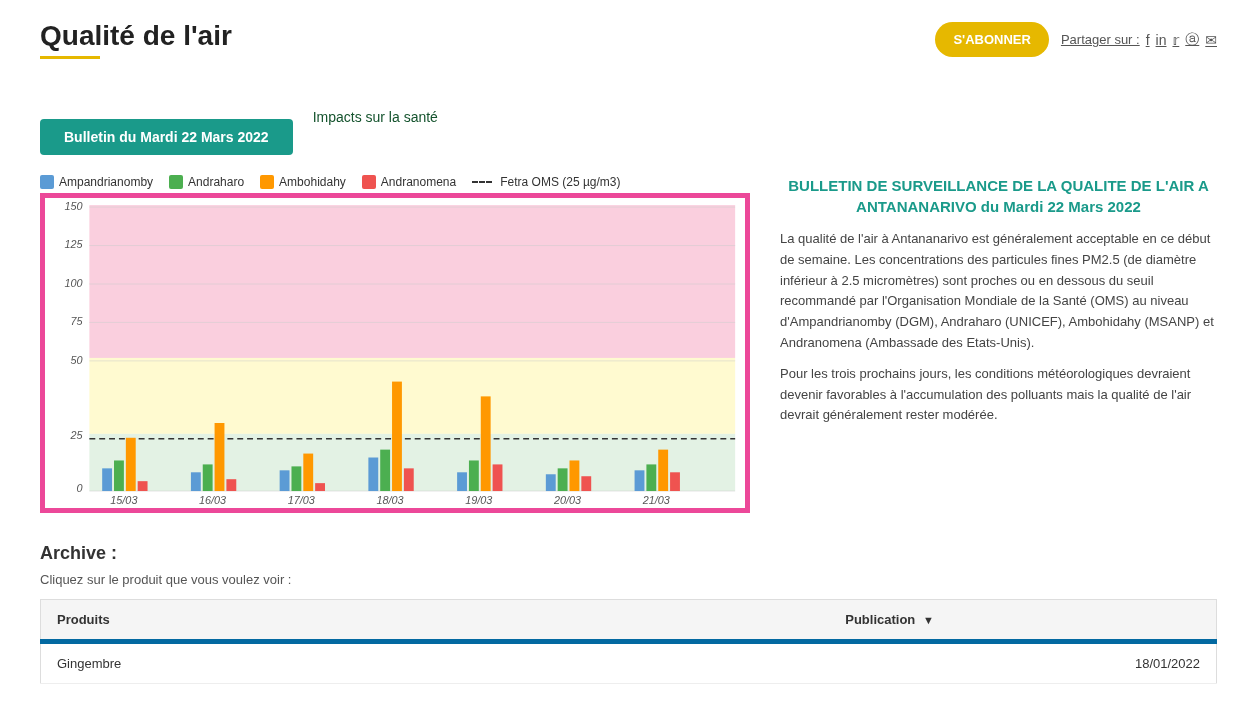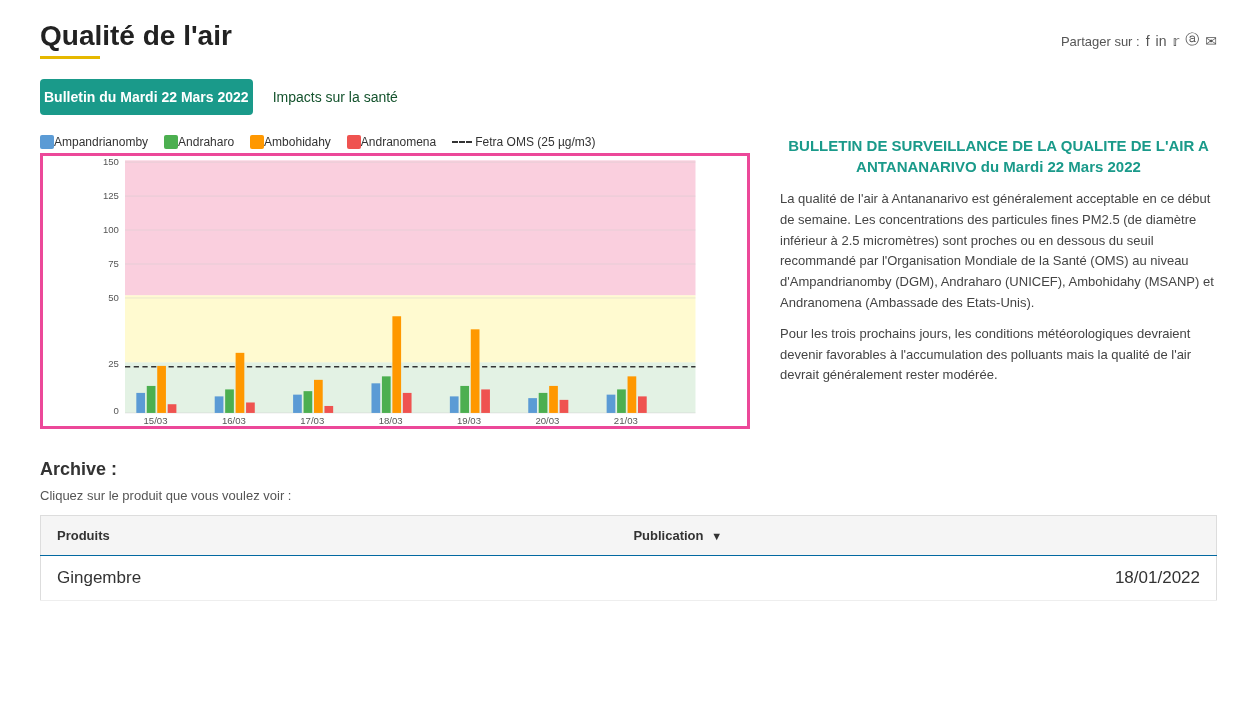--- a/index.html
+++ b/index.html
@@ -7,76 +7,77 @@
 
     .page-container { max-width: 1257px; margin: 0 auto; padding: 20px 40px; }
 
     
     .header { display: flex; align-items: center; justify-content: space-between; margin-bottom: 8px; }
     .header-left h1 { font-size: 28px; font-weight: 800; color: #222; }
     .header-left .underline { width: 60px; height: 3px; background: #e6b800; margin-top: 4px; }
     .header-right { display: flex; align-items: center; gap: 12px; }
     .btn-subscribe { background: #e6b800; color: #fff; border: none; padding: 10px 18px; border-radius: 20px; font-weight: bold; cursor: pointer; font-size: 13px; }
     .btn-download { background: #1a9a8a; color: #fff; border: none; padding: 10px 18px; border-radius: 20px; font-weight: bold; cursor: pointer; font-size: 13px; }
-    .share-section { display: flex; align-items: flex-end; gap: 6px; font-size: 13px; color: #555; }
+    .share-section { display: flex; align-items: center; gap: 6px; font-size: 13px; color: #555; text-decoration: underline; }
     .share-icon { color: #555; cursor: pointer; font-size: 14px; }
 
     
     .tabs { display: flex; align-items: center; gap: 0; margin: 20px 0; }
-    .tab-active { background: #1a9a8a; color: #fff; padding: 10px 4px; border-radius: 4px; font-weight: bold; cursor: pointer; font-size: 14px; }
+    .tab-active { background: #1a9a8a; color: #fff; padding: 10px 24px; border-radius: 4px; font-weight: bold; cursor: pointer; font-size: 14px; margin-top: 40px; }
     .tab-inactive { color: #14532d; padding: 10px 20px; cursor: pointer; font-size: 14px; text-align: center; }
 
     
     .main-content { display: flex; gap: 30px; margin-bottom: 30px; }
 
     
     .chart-area { flex: 0 0 710px; }
-    .chart-container { position: relative; width: 710px; height: 276px; border: 3px solid #ec4899; }
+    .chart-container { position: relative; width: 710px; height: 320px; border: 5px solid #ec4899; font-style: italic; }
 
     
     .chart-svg { width: 100%; height: 100%; }
 
     
     .description { flex: 1; }
     .description h2 { color: #1a9a8a; font-size: 15px; font-weight: bold; margin-bottom: 12px; line-height: 1.4; text-align: center; }
     .description p { font-size: 13px; line-height: 1.6; color: #444; margin-bottom: 10px; }
 
     
     .archive-section { margin-top: 10px; }
     .archive-title { font-size: 18px; font-weight: bold; margin-bottom: 8px; }
     .archive-subtitle { font-size: 13px; color: #555; margin-bottom: 12px; }
 
     
     .archive-table { width: 100%; border-collapse: collapse; border: 1px solid #ddd; }
     .archive-table thead tr { background: #f5f5f5; }
-    .archive-table thead th { padding: 12px 16px; text-align: left; font-weight: bold; font-size: 13px; border-bottom: 1px solid #0369a1; }
-    .archive-table thead th.pub-col { text-align: left; }
+    .archive-table thead th { padding: 12px 16px; text-align: left; font-weight: bold; font-size: 13px; border-bottom: 5px solid #0369a1; }
+    .archive-table thead th.pub-col { text-align: center; }
     .archive-table tbody tr { border-bottom: 1px solid #eee; }
-    .archive-table tbody td { padding: 12px 16px; font-size: 17px; }
+    .archive-table tbody td { padding: 12px 16px; font-size: 13px; }
     .archive-table tbody td.pub-date { text-align: right; }
 
     .sort-icon { margin-left: 4px; font-size: 11px; }
 
     
     .legend { display: flex; gap: 16px; flex-wrap: wrap; margin-bottom: 4px; font-size: 12px; }
-    .legend-item { display: flex; align-items: center; }
+    .legend-item { display: flex; align-items: center; gap: 5px; }
     .legend-color { width: 14px; height: 14px; border-radius: 2px; }
     .legend-dashed { width: 20px; height: 2px; border-top: 2px dashed #333; margin-right: 3px; }
   </style>
 </head>
 <body>
 
 <div class="page-container">
 
   <div class="header">
     <div class="header-left">
       <h1>Qualité de l'air</h1>
       <div class="underline"></div>
     </div>
     <div class="header-right">
+      <button class="btn-subscribe">S'ABONNER</button>
       <div class="share-section">
         <span>Partager sur :</span>
         <span class="share-icon">f</span>
         <span class="share-icon">in</span>
         <span class="share-icon">𝕣</span>
         <span class="share-icon">ⓐ</span>
         <span class="share-icon">✉</span>
       </div>
     </div>
   </div>

